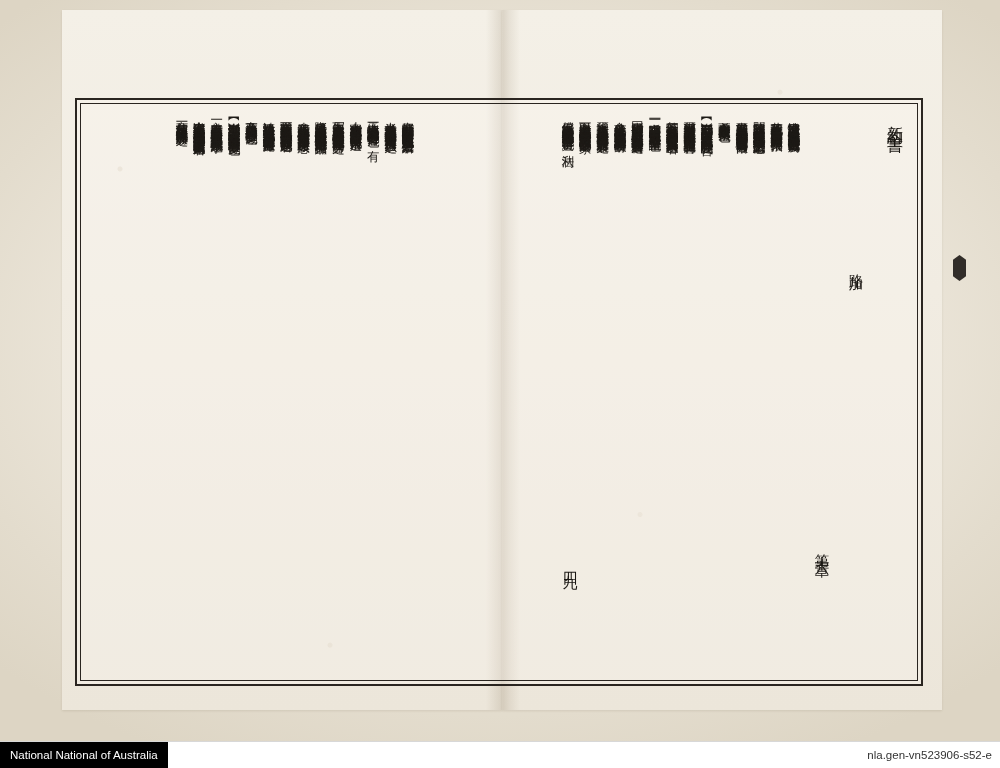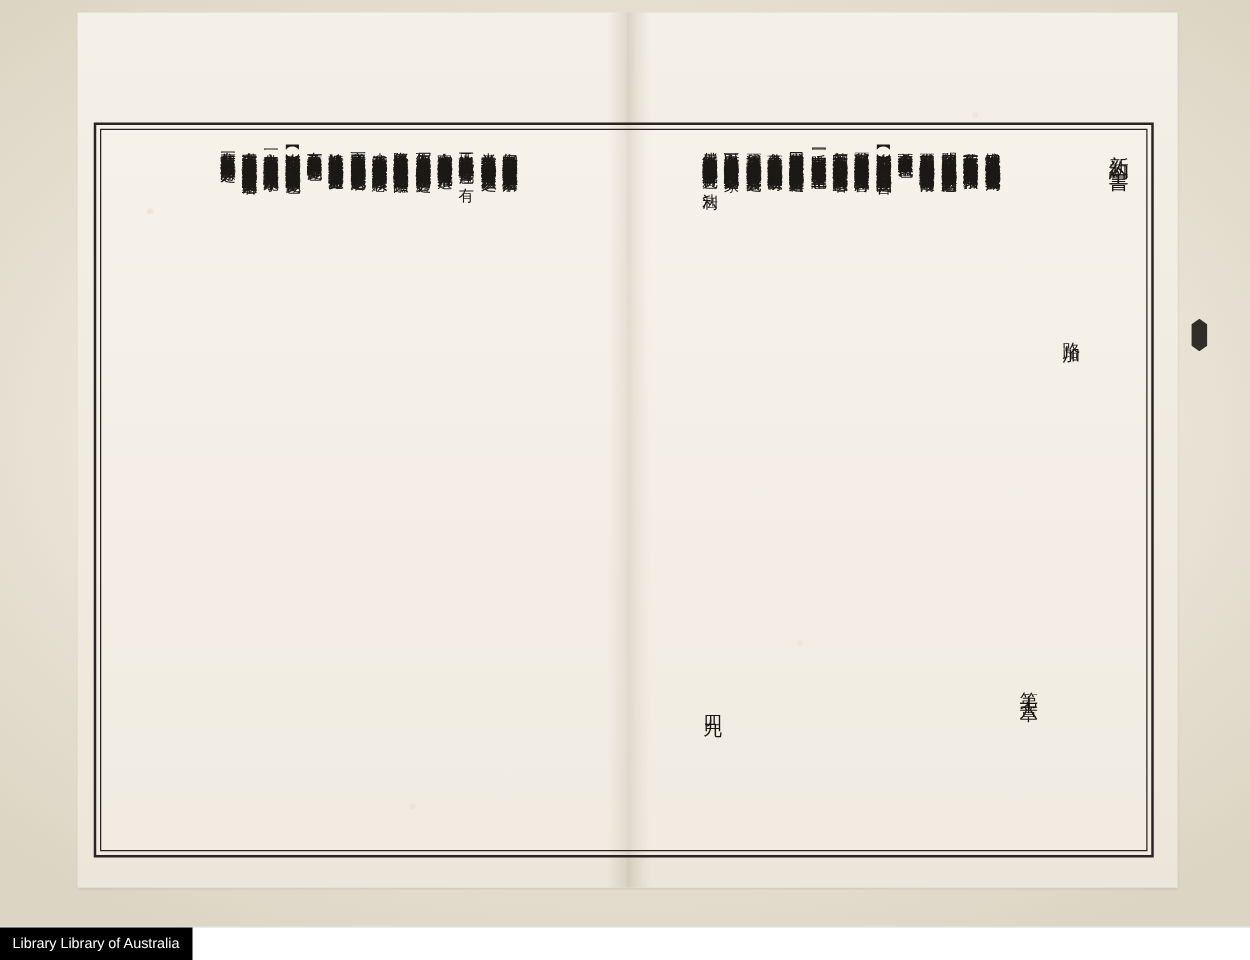--- a/index.html
+++ b/index.html
@@ -266,15 +266,16 @@
     <div class="col wide">有摩西及諸先知尙有置起者彼亦不受勸也○</div>
     <div class="col wide">【十七章】耶穌謂門徒曰陷人於罪礙之來不能無之但罹礙者由來者彼亦不受勸也○</div>
     <div class="col wide">之一其人學有巨磨懸頸而石於海爾自謹愼爾兄弟反諸罪禍哉與其礙乎此小子</div>
     <div class="col wide">七次獲罪爾而七次反諸爾曰我悔志則免之倘一日若爾之使徒請主曰增益我信主曰若爾</div>
     <div class="col wide">有信如芥種一粒將告此桑拔根植於海亦將順之</div>
   </div>
 
   <div id="speckle"></div>
 
   <div id="footer">
-    <div id="footer-left">Library Library of Australia</div>
+    <div id="footer-left">National National of Australia</div>
+    <div id="footer-right">nla.gen-vn523906-s52-e</div>
   </div>
 </div>
 
 </body></html>

